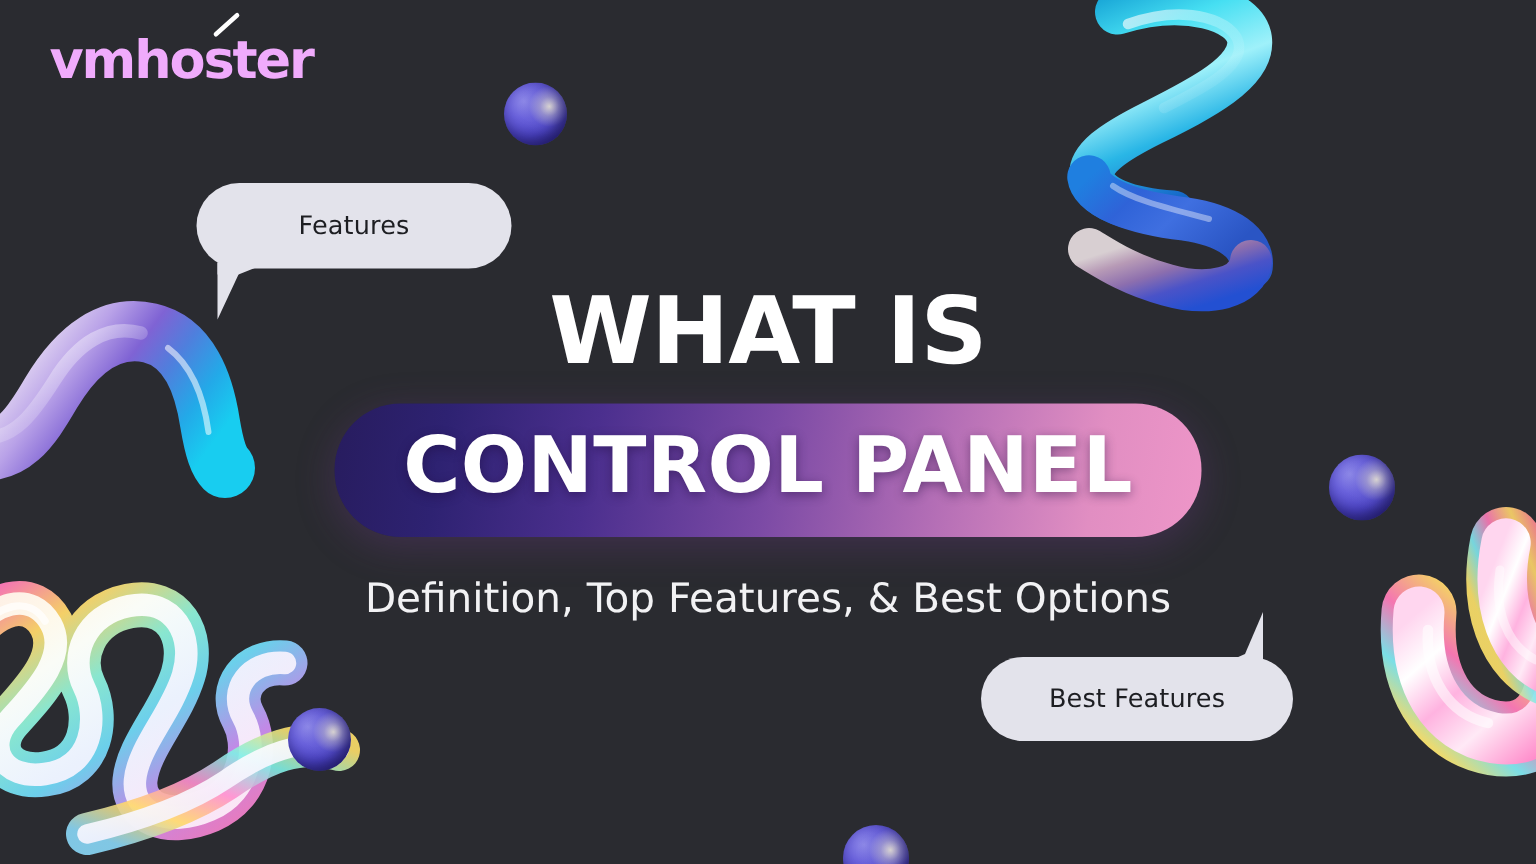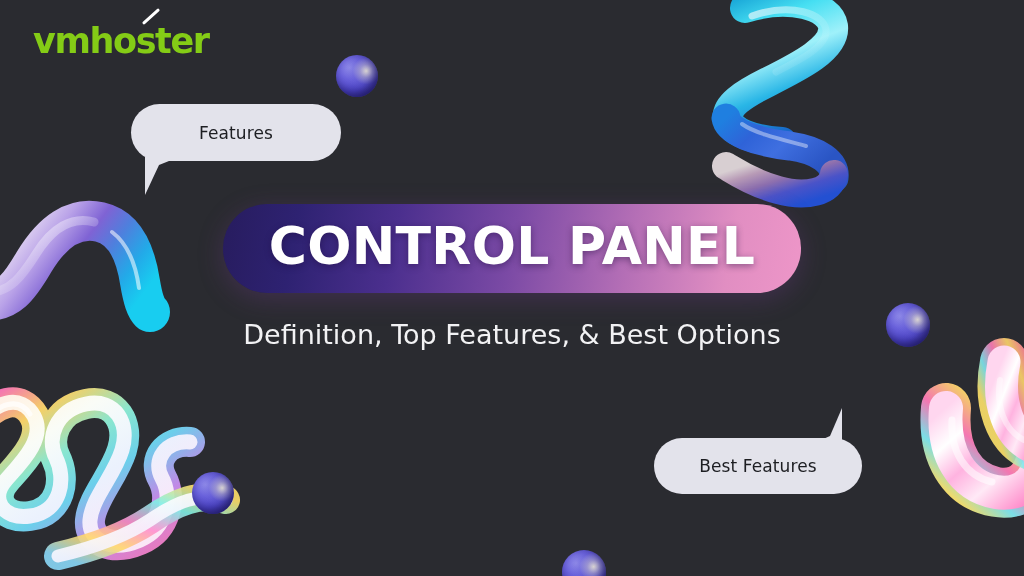--- a/index.html
+++ b/index.html
@@ -30,21 +30,21 @@
     position: absolute;
     left: 33px;
     top: 24px;
     display: flex;
     align-items: flex-start;
   }
   .logo-text {
     font-family: "DejaVu Sans", sans-serif;
     font-size: 35px;
     font-weight: 700;
-    color: #84cc16;
+    color: #f0abfc;
     letter-spacing: -1.4px;
     line-height: 1;
     position: relative;
   }
   .logo-accent {
     position: absolute;
     left: 107px;
     top: -9px;
     width: 22px;
     height: 3px;
@@ -123,21 +123,21 @@
     white-space: nowrap;
   }
   .bubble-tail {
     position: absolute;
     width: 0;
     height: 0;
   }
 
   #bubble-features {
     left: 131px;
-    top: 104px;
+    top: 122px;
     width: 210px;
     height: 57px;
   }
   #bubble-features .bubble-tail {
     left: 14px;
     top: 53px;
     border-left: 14px solid #e3e3eb;
     border-right: 20px solid transparent;
     border-bottom: 30px solid transparent;
     border-top: 8px solid #e3e3eb;
@@ -313,19 +313,20 @@
     <span class="bubble-label">Features</span>
     <span class="bubble-tail"></span>
   </div>
 
   <div class="bubble" id="bubble-best-options">
     <span class="bubble-label">Best Features</span>
     <span class="bubble-tail"></span>
   </div>
 
   <div class="headline-wrap">
+    <div class="headline">WHAT IS</div>
     <div class="pill">
       <span class="pill-text">CONTROL PANEL</span>
     </div>
     <div class="subtitle">Definition, Top Features, &amp; Best Options</div>
   </div>
 
 </div>
 
 </body></html>

